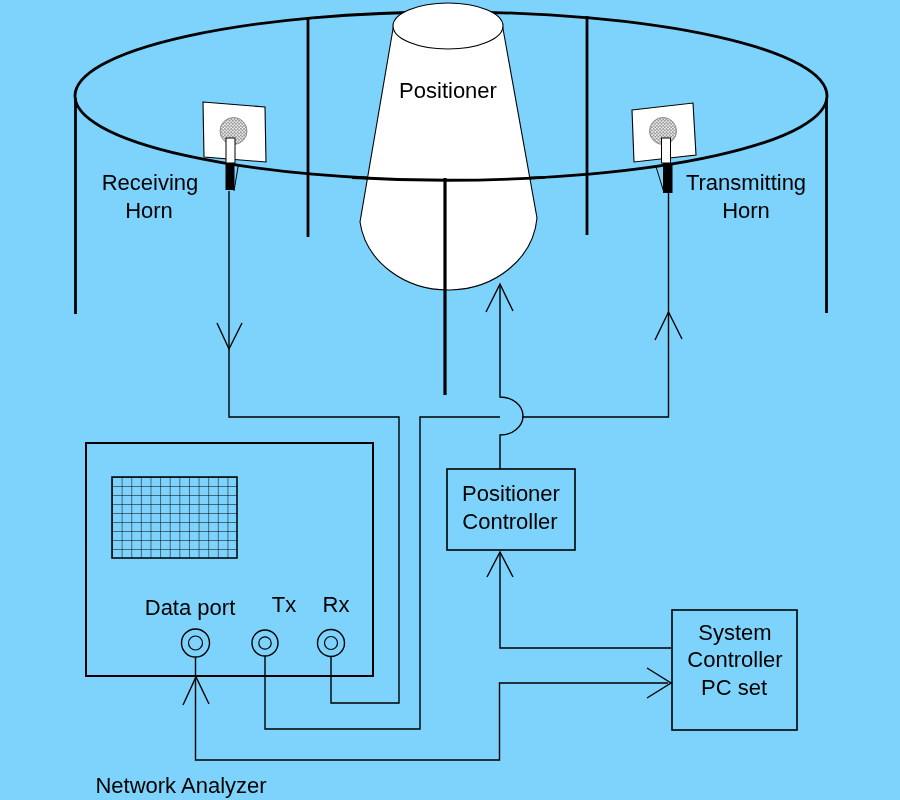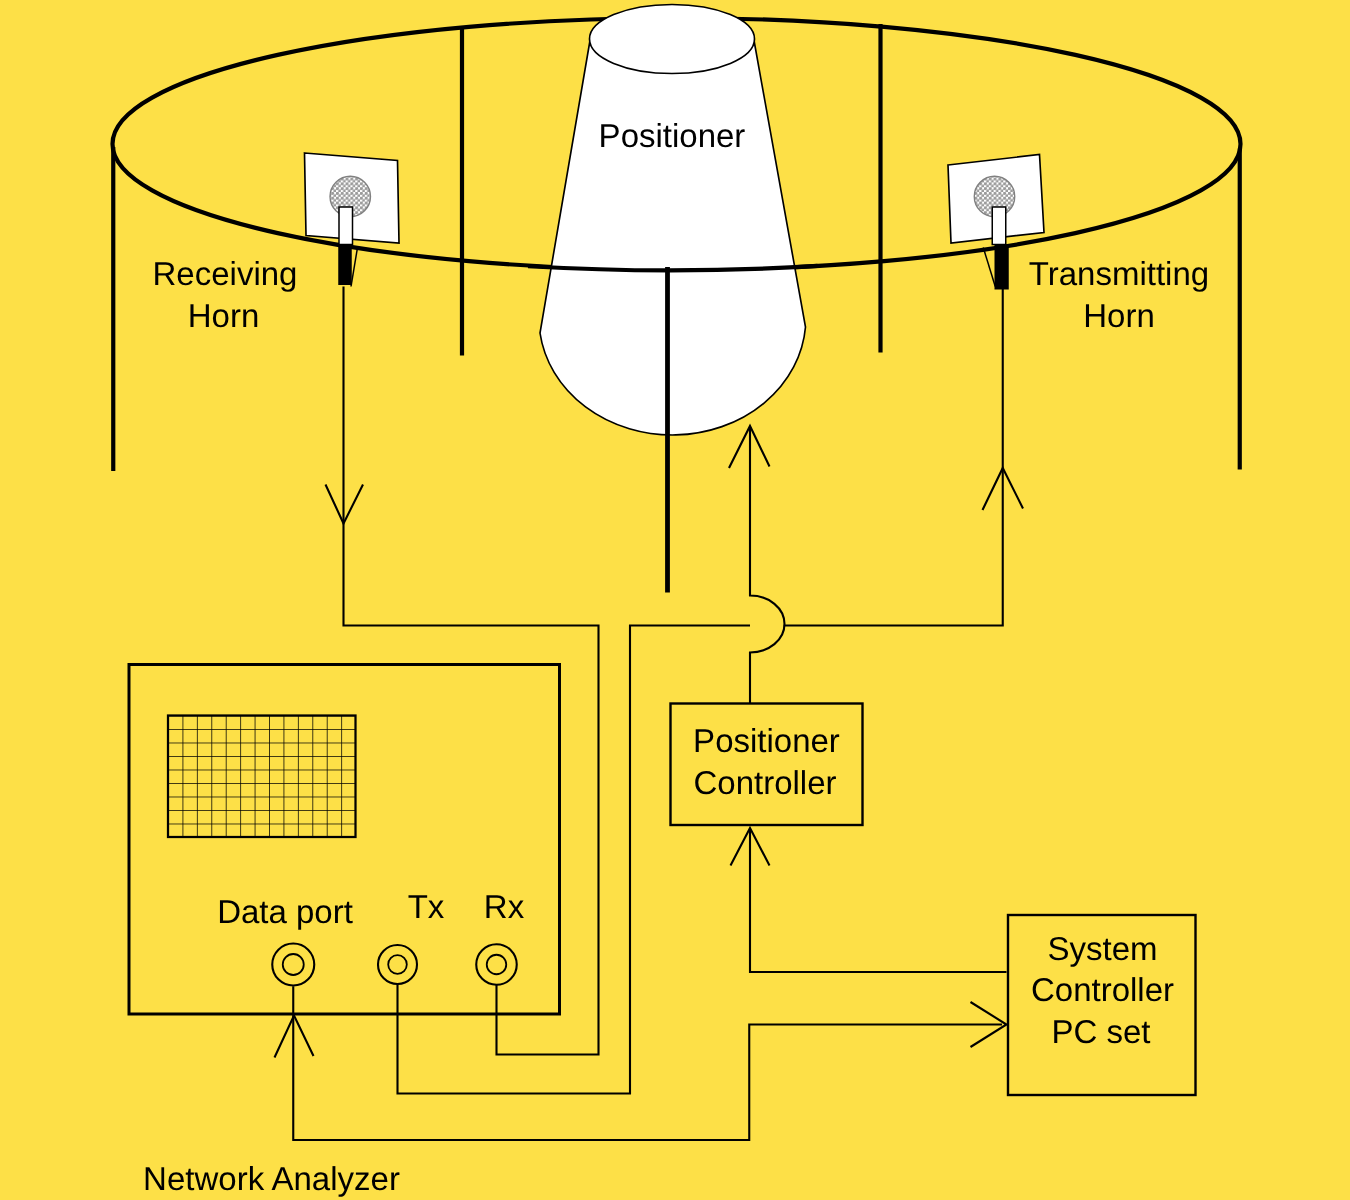--- a/index.html
+++ b/index.html
@@ -7,21 +7,21 @@
     padding: 0;
     background: #ffffff;
     width: 900px;
     height: 800px;
     overflow: hidden;
   }
   .stage {
     position: relative;
     width: 900px;
     height: 800px;
-    background: #fde047;
+    background: #7dd3fc;
   }
   svg { display: block; }
   text {
     font-family: "Liberation Sans", "DejaVu Sans", sans-serif;
     font-size: 22px;
     fill: #000000;
   }
   .ink   { stroke: #000000; fill: none; }
   .thick { stroke-width: 2.8; }
   .axis  { stroke-width: 3.2; }

